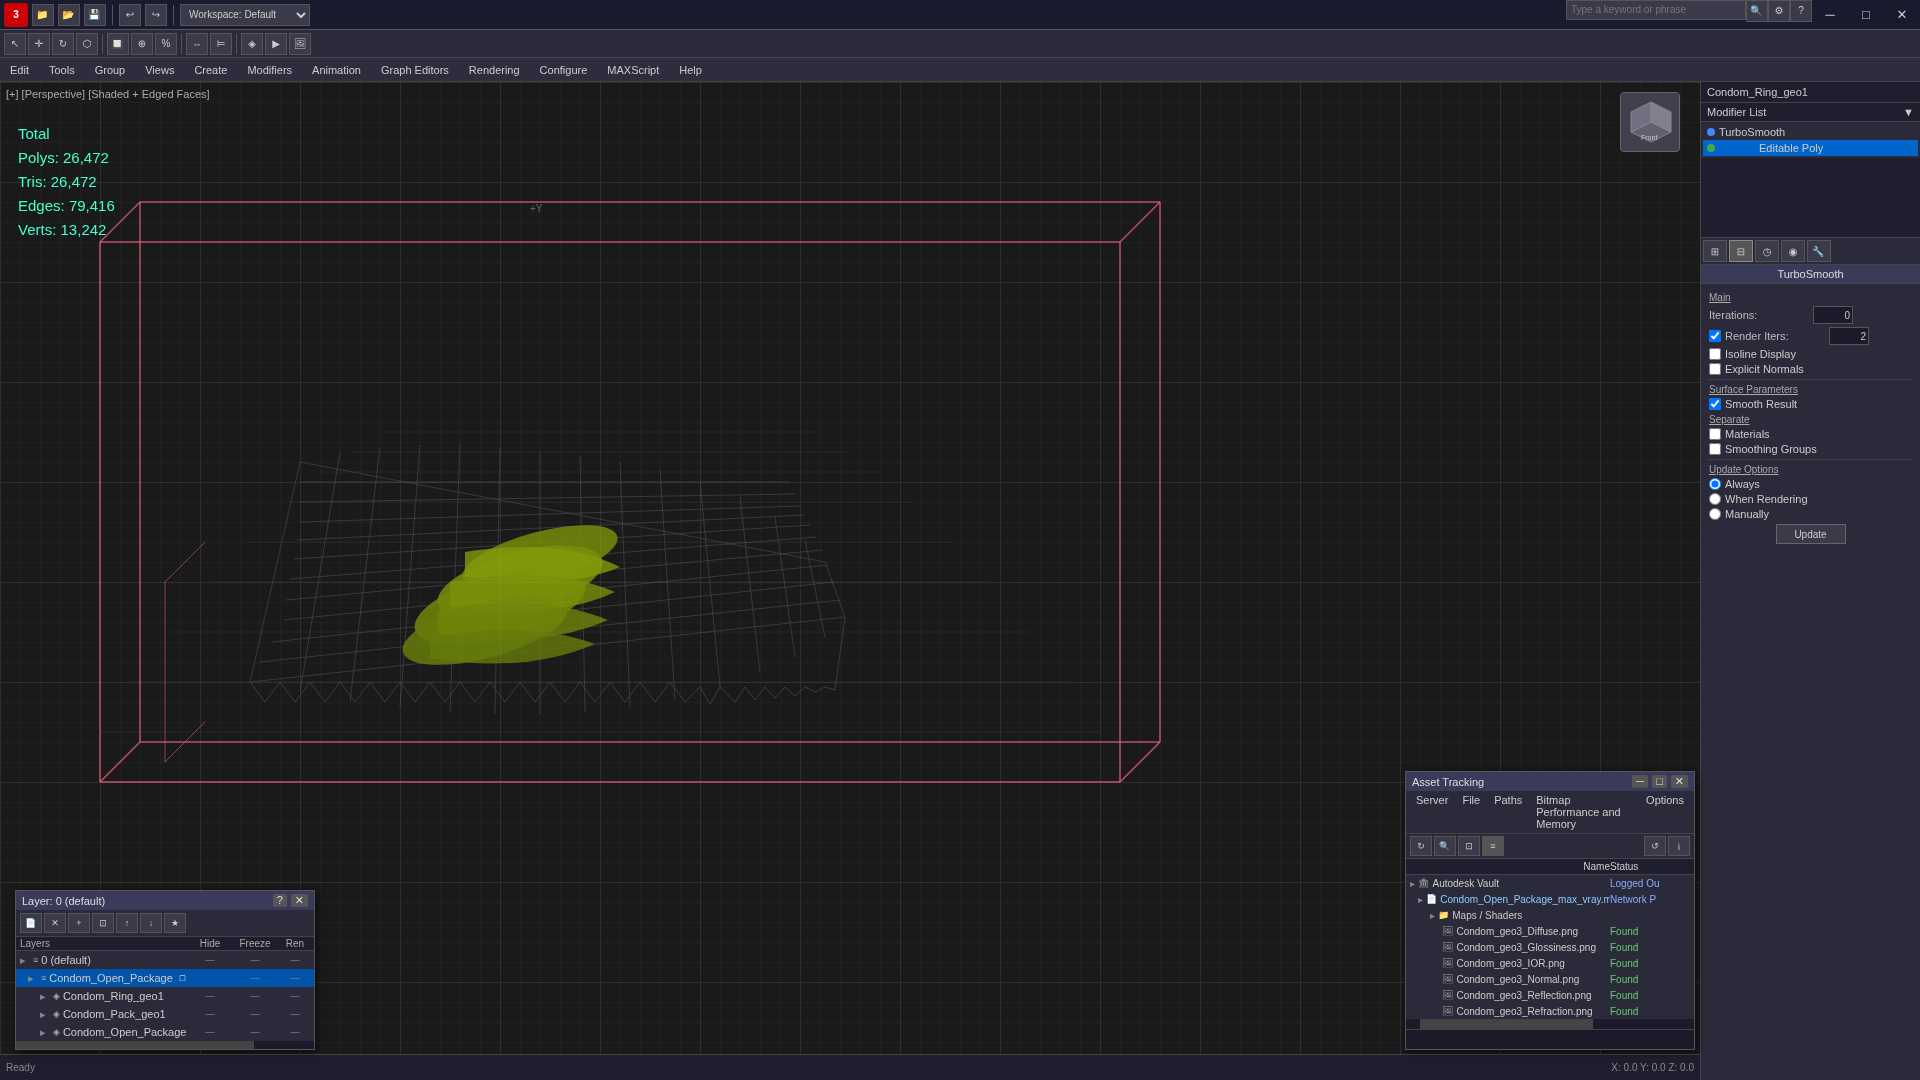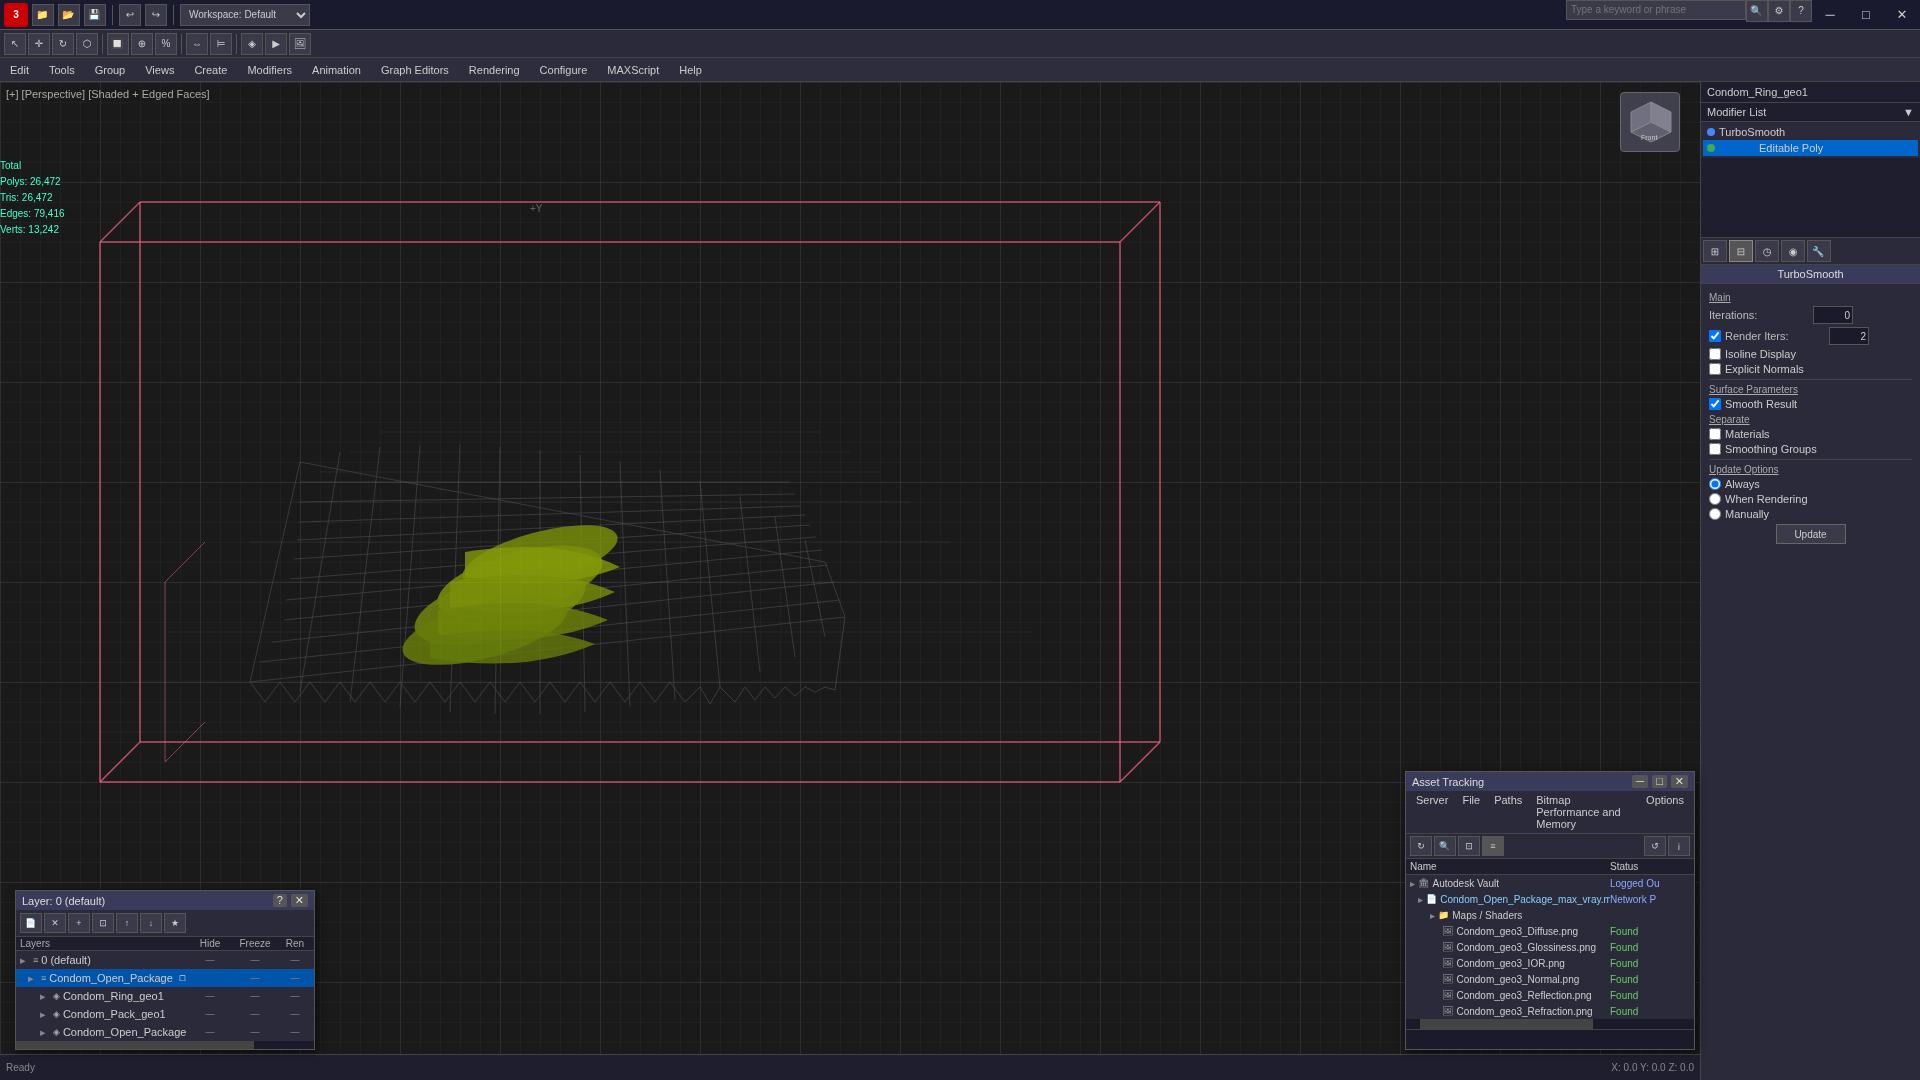--- a/index.html
+++ b/index.html
@@ -57,25 +57,24 @@
     }
     #viewport-label {
       position: absolute;
       top: 6px; left: 6px;
       color: #aaa;
       font-size: 11px;
       z-index: 10;
     }
     #viewport-stats {
       position: absolute;
-      top: 40px; left: 0;
-      color: #4fc; font-size: 10px;
+      top: 40px; left: 18px;
+      color: #4fc; font-size: 15px;
       line-height: 1.6;
       z-index: 10;
-      margin-top: 36px;
     }
     #viewport-nav {
       position: absolute;
       top: 10px; right: 10px;
       width: 70px; height: 70px;
       z-index: 10;
     }
     .nav-cube {
       width: 60px; height: 60px;
       background: rgba(80,80,100,0.7);
@@ -248,21 +247,21 @@
     }
     .asset-tb-left { display: flex; gap: 2px; }
     .asset-tb-btn { width: 22px; height: 20px; background: #3a3a4a; border: 1px solid #555; display: flex; align-items: center; justify-content: center; cursor: pointer; font-size: 9px; color: #ccc; }
     .asset-tb-btn.active { background: #555; }
     #asset-columns {
       display: flex; background: #1e1e2e;
       border-bottom: 1px solid #444;
       font-size: 10px; color: #ccc;
       padding: 2px 4px;
     }
-    .asset-col-name { flex: 1; }
+    .asset-col-name { flex: 1; text-align: right; }
     .asset-col-status { width: 80px; text-align: left; }
     #asset-list { font-size: 10px; }
     .asset-row { display: flex; align-items: center; padding: 1px 4px; min-height: 16px; }
     .asset-row-name { flex: 1; display: flex; align-items: center; gap: 3px; white-space: nowrap; overflow: hidden; text-overflow: ellipsis; }
     .asset-row-status { width: 80px; color: #8cf; font-size: 10px; }
     #asset-hscroll { height: 10px; background: #1a1a2a; display: flex; }
     #asset-hscroll-inner { height: 10px; background: #444; width: 60%; margin-left: 5%; }
     #asset-searchbar { height: 20px; background: #1a1a2a; border-top: 1px solid #444; }
 
     .divider-h { height: 1px; background: #444; margin: 4px 0; }

